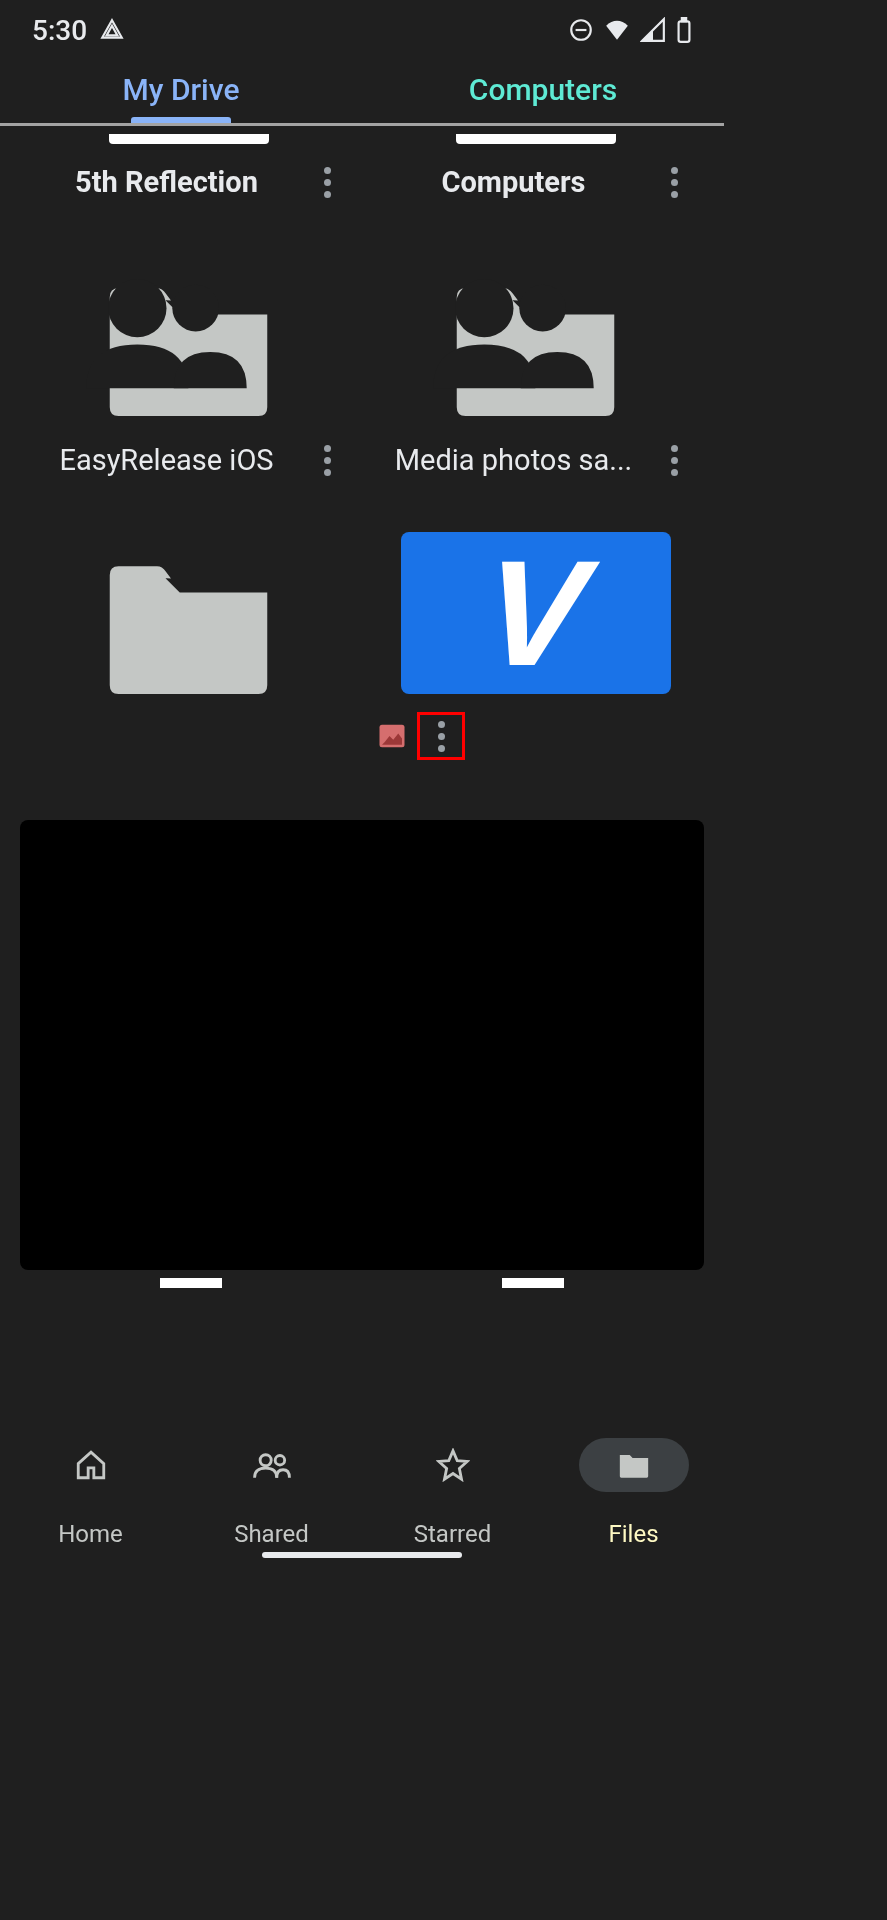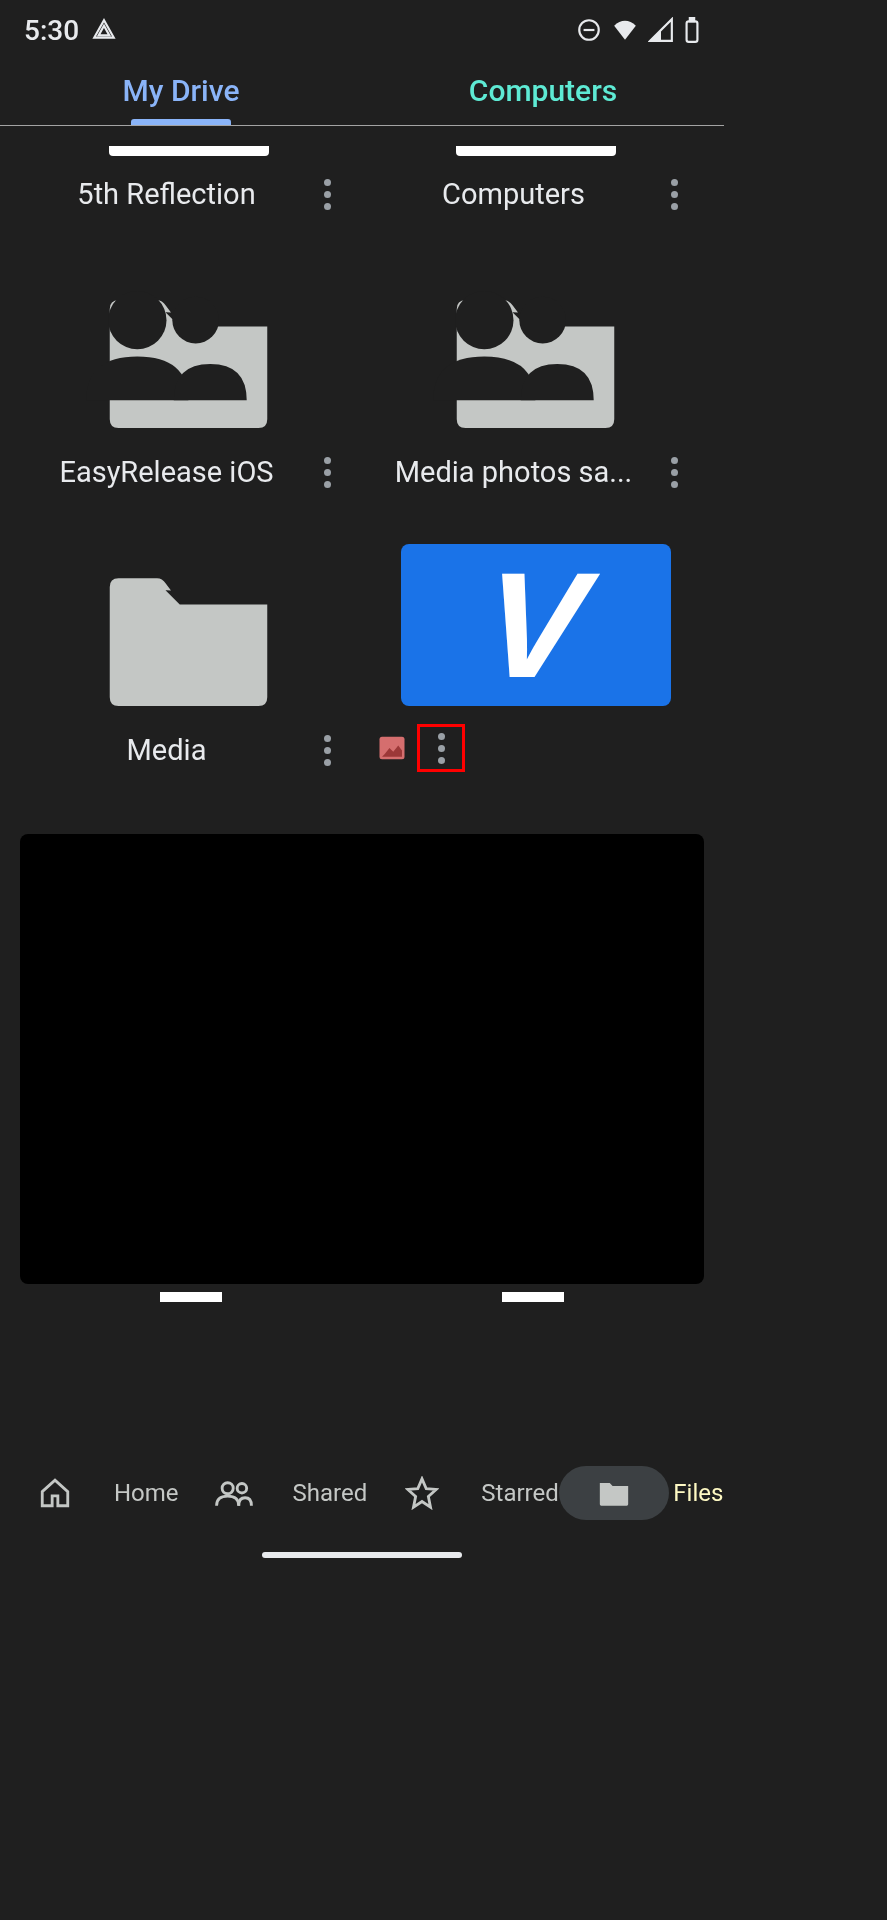--- a/index.html
+++ b/index.html
@@ -1,33 +1,33 @@
 <!DOCTYPE html>
 <html><head>
 <meta charset="utf-8">
 <style>
   * { margin: 0; padding: 0; box-sizing: border-box; font-family: 'Roboto', -apple-system, sans-serif; }
   body { background: #1f1f1f; color: #e8eaed; width: 724px; height: 1568px; overflow: hidden; position: relative; }
 
-  .status-bar { display: flex; justify-content: space-between; align-items: center; padding: 14px 24px 10px; height: 56px; }
+  .status-bar { display: flex; justify-content: space-between; align-items: center; padding: 14px 32px 10px; height: 56px; }
   .status-left { display: flex; align-items: center; gap: 12px; font-size: 28px; font-weight: 500; }
   .status-right { display: flex; align-items: center; gap: 10px; }
   .status-icon { width: 26px; height: 26px; }
 
-  .tabs { display: flex; height: 70px; border-bottom: 1px solid #a3a3a3; }
+  .tabs { display: flex; height: 70px; border-bottom: 3px solid #a3a3a3; }
   .tab { flex: 1; display: flex; flex-direction: column; align-items: center; justify-content: center; font-size: 30px; font-weight: 500; position: relative; }
   .tab.active { color: #8ab4f8; }
   .tab.inactive { color: #5eead4; }
   .tab-indicator { position: absolute; bottom: 0; width: 100px; height: 6px; background: #8ab4f8; border-radius: 3px 3px 0 0; }
 
   .content { padding: 0 20px; height: calc(100% - 56px - 70px - 130px); overflow: hidden; }
   .grid { display: grid; grid-template-columns: 1fr 1fr; gap: 30px 10px; }
 
   .item { display: flex; flex-direction: column; align-items: center; }
-  .item-row0 { margin-top: 20px; }
+  .item-row0 { margin-top: 8px; font-weight: bold; }
   .thumb-sliver { width: 160px; height: 10px; background: #fff; border-radius: 0 0 4px 4px; margin-bottom: 14px; }
 
   .item-label-row { display: flex; align-items: center; width: 100%; padding: 0 6px 0 10px; }
   .item-label { flex: 1; text-align: center; font-size: 29px; color: #e8eaed; line-height: 1.25; display: -webkit-box; -webkit-line-clamp: 2; -webkit-box-orient: vertical; overflow: hidden; }
   .item-label.with-icon { padding-left: 0; }
   .type-icon { width: 30px; height: 30px; margin-right: 10px; flex-shrink: 0; }
 
   .more-btn { width: 48px; height: 48px; display: flex; align-items: center; justify-content: center; flex-shrink: 0; }
   .more-dots { display: flex; flex-direction: column; gap: 5px; }
   .more-dots span { width: 7px; height: 7px; background: #9aa0a6; border-radius: 50%; }
@@ -38,21 +38,21 @@
   .shared-badge { position: absolute; bottom: 16px; right: 22px; }
 
   .image-thumb { width: 270px; height: 162px; background: #1a73e8; border-radius: 8px; margin: 18px 0 18px; display: flex; align-items: center; justify-content: center; overflow: hidden; }
   .image-thumb .v-letter { color: #fff; font-size: 150px; font-weight: 700; font-style: italic; transform: skewX(-5deg); font-family: Arial, sans-serif; }
 
   .wide-thumb { grid-column: 1 / -1; width: 100%; height: 450px; background: #000; border-radius: 8px; margin-top: 30px; position: relative; }
   .wide-thumb .caption { position: absolute; bottom: -18px; left: 0; right: 0; display: flex; justify-content: space-around; }
   .wide-thumb .caption span { background: #fff; color: #555; font-size: 7px; padding: 1px 30px; }
 
   .bottom-nav { position: absolute; bottom: 0; left: 0; right: 0; height: 130px; display: flex; background: #1f1f1f; padding-bottom: 20px; }
-  .nav-item { flex: 1; display: flex; align-items: center; justify-content: center; gap: 4px; }
+  .nav-item { flex: 1; display: flex; flex-direction: column; align-items: center; justify-content: center; gap: 28px; }
   .nav-icon-wrap { width: 110px; height: 54px; border-radius: 27px; display: flex; align-items: center; justify-content: center; }
   .nav-item.active .nav-icon-wrap { background: #3c4043; }
   .nav-label { font-size: 24px; color: #c4c7c5; }
   .nav-item.active .nav-label { color: #fef9c3; font-weight: 400; }
 
   .home-indicator { position: absolute; bottom: 10px; left: 50%; transform: translateX(-50%); width: 200px; height: 6px; background: #e8eaed; border-radius: 3px; }
 </style>
 </head>
 <body>
 
@@ -169,30 +169,20 @@
           </div>
       </div>
     </div>
 
     <div class="item">
       <div class="folder-thumb">
         <svg viewBox="0 0 100 80">
             <path d="M5 12 H35 L45 22 H95 V75 Q95 80 90 80 H10 Q5 80 5 75 Z M5 12 Q5 7 10 7 H32 Q35 7 37 10 L40 14" fill="#c4c7c5"></path>
           </svg>
       </div>
-      <div class="item-label-row">
-        <span class="item-label">Media</span>
-        <div class="more-btn">
-            <div class="more-dots">
-              <span></span>
-              <span></span>
-              <span></span>
-            </div>
-          </div>
-      </div>
     </div>
     <div class="item">
       <div class="image-thumb">
         <span class="v-letter">V</span>
       </div>
       <div class="item-label-row">
         <svg class="type-icon" viewBox="0 0 24 24" fill="#d56e6e">
             <rect x="2" y="3" width="20" height="18" rx="2"></rect>
             <path d="M6 17 L10 12 L13 15 L17 10 L20 14 V19 H4 Z" fill="#9c3838"></path>
           </svg>

